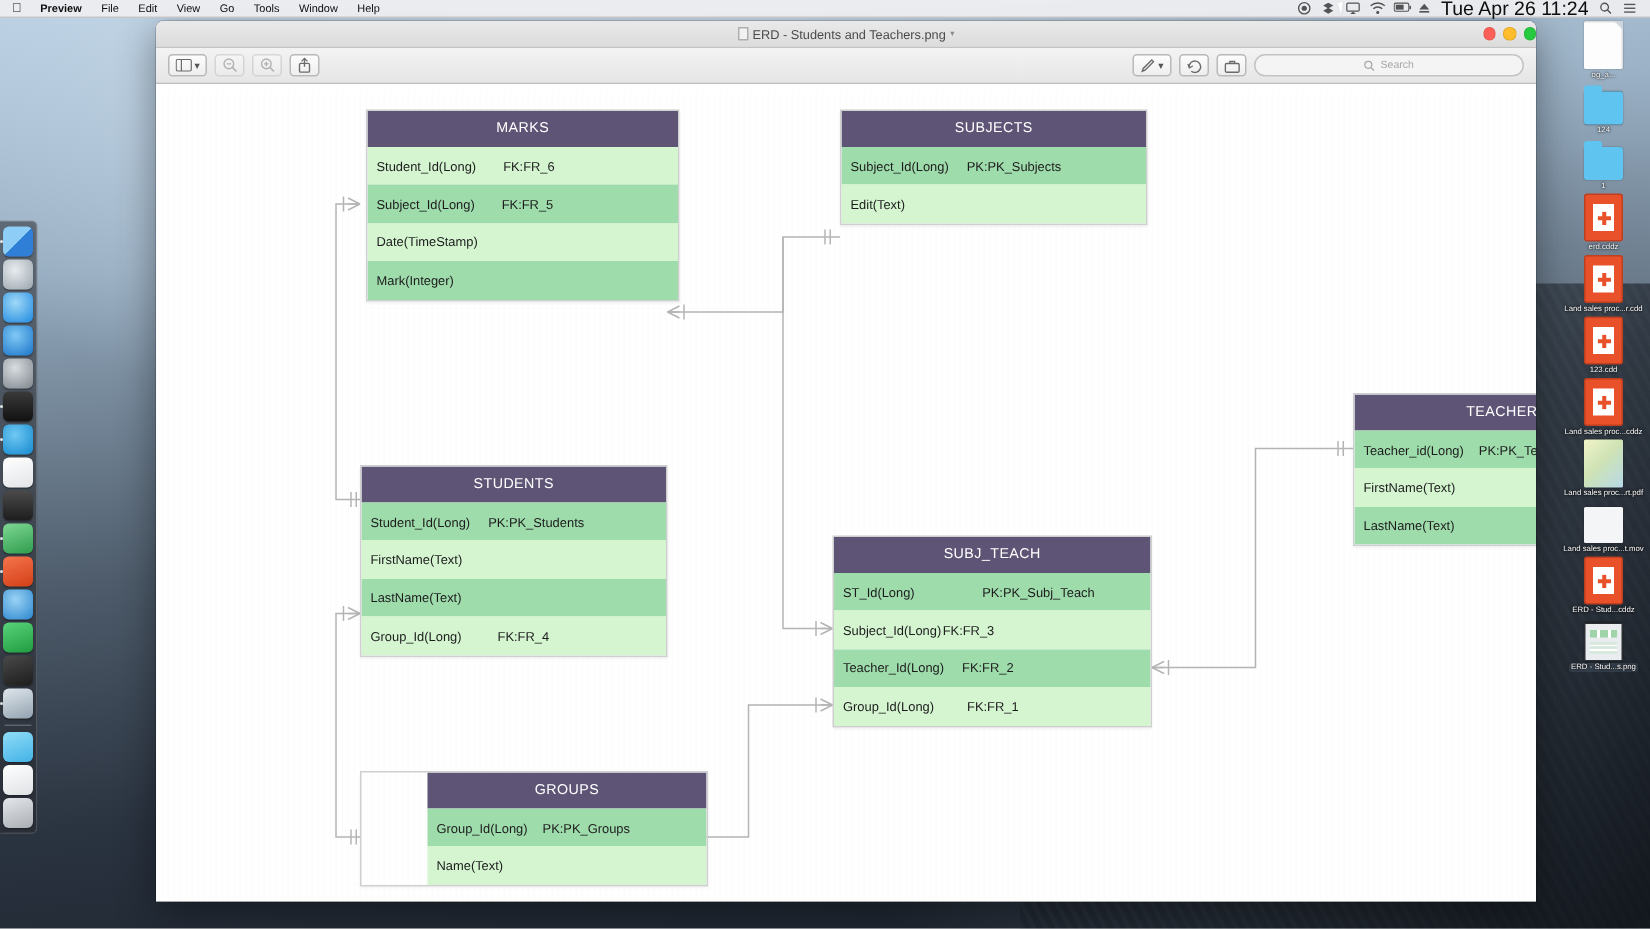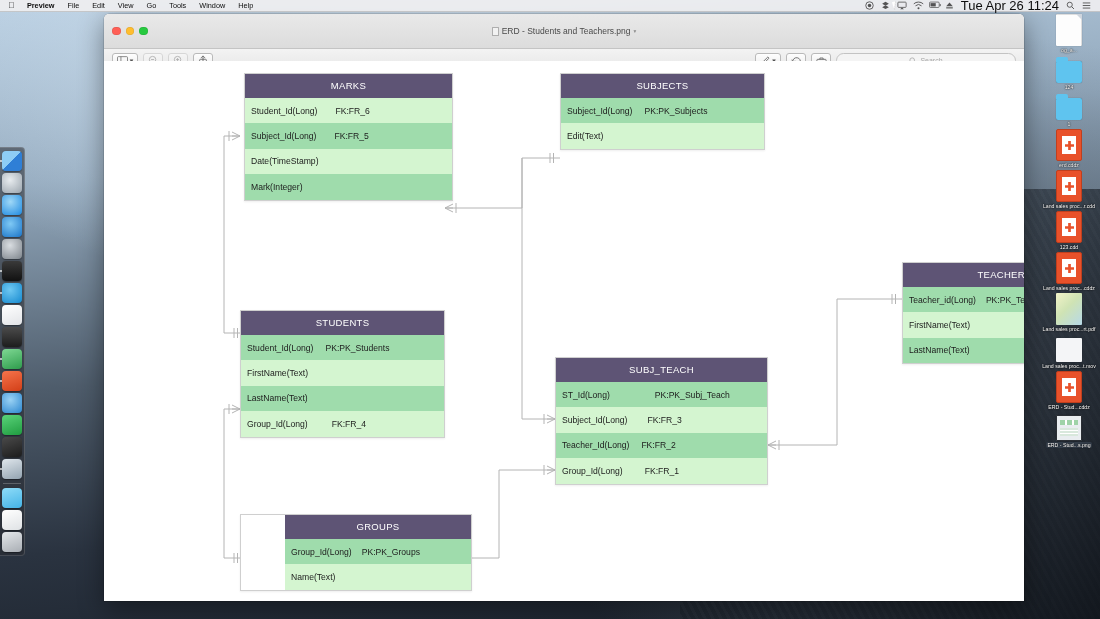--- a/index.html
+++ b/index.html
@@ -104,24 +104,24 @@
     background:repeating-linear-gradient(0deg,#d8e8dc 0 2px,#fff 2px 3px); }
 
   
   .window {
     position:absolute; left:104px; top:14px; width:920px; height:587px;
     background:#fff; border-radius:5px 5px 0 0;
     box-shadow:0 7px 26px rgba(0,0,0,.42), 0 0 0 .5px rgba(0,0,0,.22);
     overflow:hidden; z-index:30;
   }
   .titlebar {
-    height:35px; position:relative;
+    height:18px; position:relative;
     background:linear-gradient(180deg,#e9e9e9 0%,#dcdcdc 100%);
     border-bottom:1px solid #c4c4c4;
-    display:flex; align-items:center;
+    display:flex; align-items:center;justify-content:flex-end;
   }
   .traffic { display:flex; gap:5px; padding-left:8px; }
   .tl { width:8.5px; height:8.5px; border-radius:50%; }
   .tl.r { background:#ff5f56; box-shadow:inset 0 0 0 .5px rgba(0,0,0,.13); }
   .tl.y { background:#ffbd2e; box-shadow:inset 0 0 0 .5px rgba(0,0,0,.13); }
   .tl.g { background:#27c93f; box-shadow:inset 0 0 0 .5px rgba(0,0,0,.13); }
   .wtitle {
     position:absolute; left:0; right:0; text-align:center;
     font-size:8.5px; color:#4a4a4a; display:flex;
     align-items:center; justify-content:center; gap:3px;
@@ -536,21 +536,21 @@
     </div>
 
     <div class="tbl" style="left:451px; top:296px; width:213px;">
       <div class="tbl-hd">SUBJ_TEACH</div>
       <div class="row dark">
         <span class="fname">ST_Id(Long)</span>
         <span class="fkey" style="margin-left:0; padding-left:45px;">PK:PK_Subj_Teach</span>
       </div>
       <div class="row light">
         <span class="fname">Subject_Id(Long)</span>
-        <span class="fkey" style="margin-left:0; padding-left:20px;">FK:FR_3</span>
+        <span class="fkey" style="margin-left:0; padding-left:1px;">FK:FR_3</span>
       </div>
       <div class="row dark">
         <span class="fname">Teacher_Id(Long)</span>
         <span class="fkey" style="margin-left:0; padding-left:12px;">FK:FR_2</span>
       </div>
       <div class="row light">
         <span class="fname">Group_Id(Long)</span>
         <span class="fkey" style="margin-left:0; padding-left:22px;">FK:FR_1</span>
       </div>
     </div>

